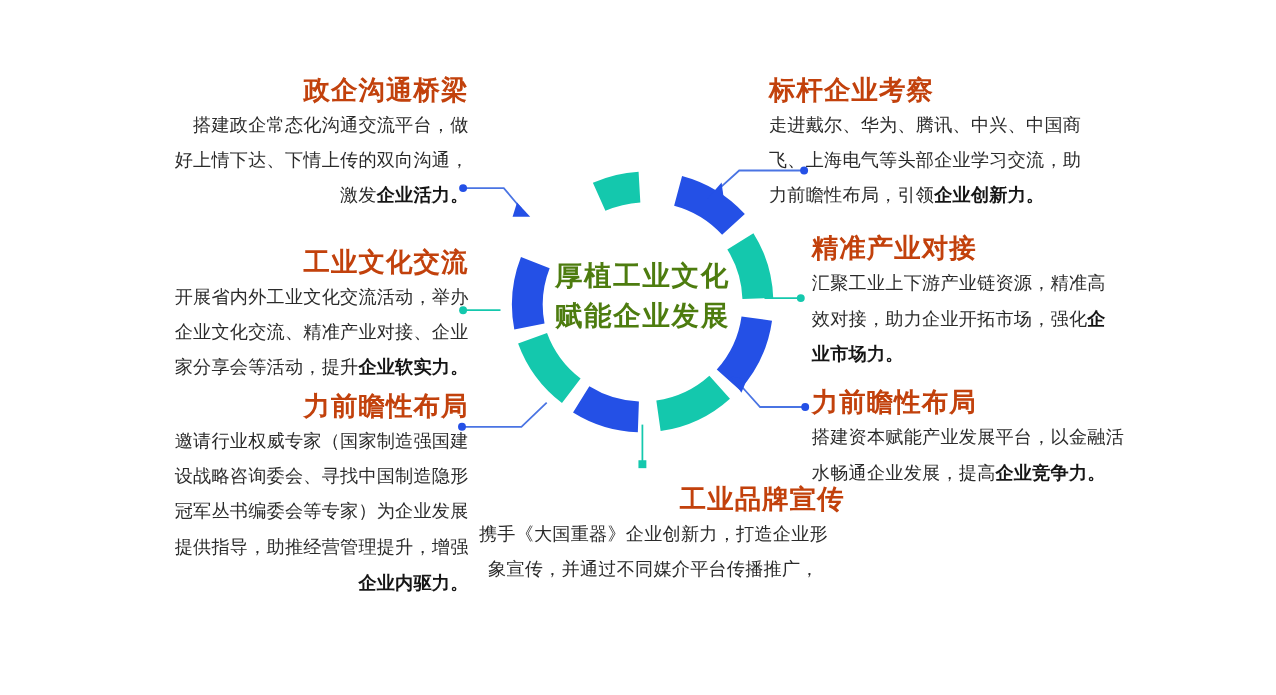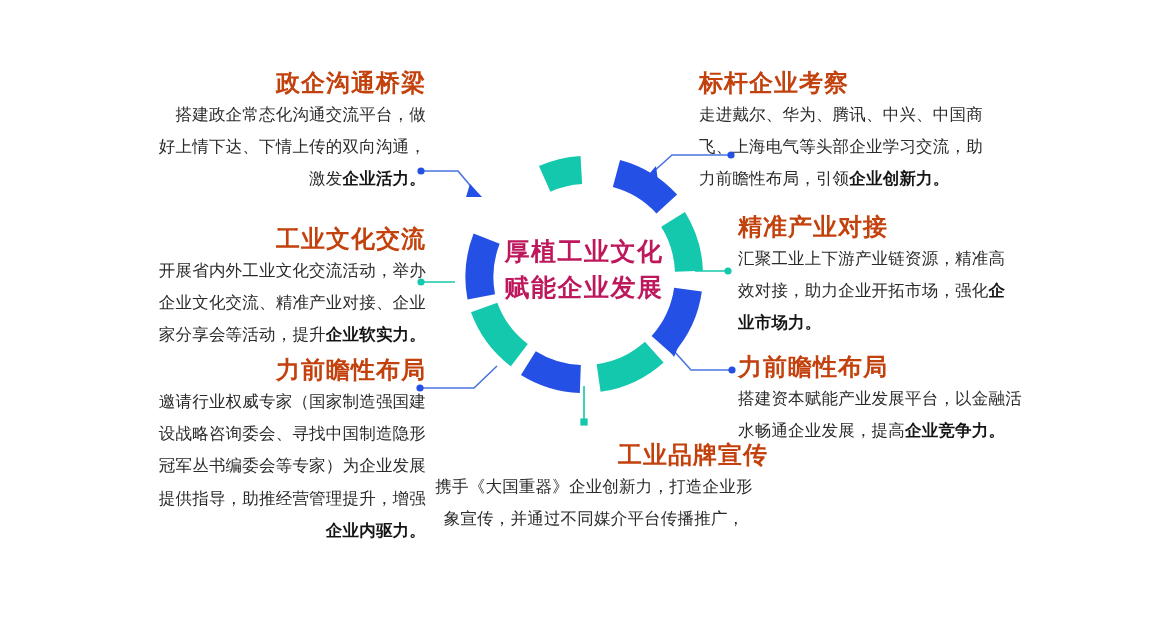--- a/index.html
+++ b/index.html
@@ -71,21 +71,21 @@
     pointer-events: none;
   }
 
   
   #centre-label {
     position: absolute;
     left: 464px;
     top: 234px;
     width: 240px;
     text-align: center;
-    color: #be185d;
+    color: #4d7c0f;
     font-size: 25px;
     font-weight: bold;
     line-height: 1.42;
     letter-spacing: 1.5px;
   }
   #centre-label div { white-space: nowrap; }
 </style>
 </head>
 <body>
 

